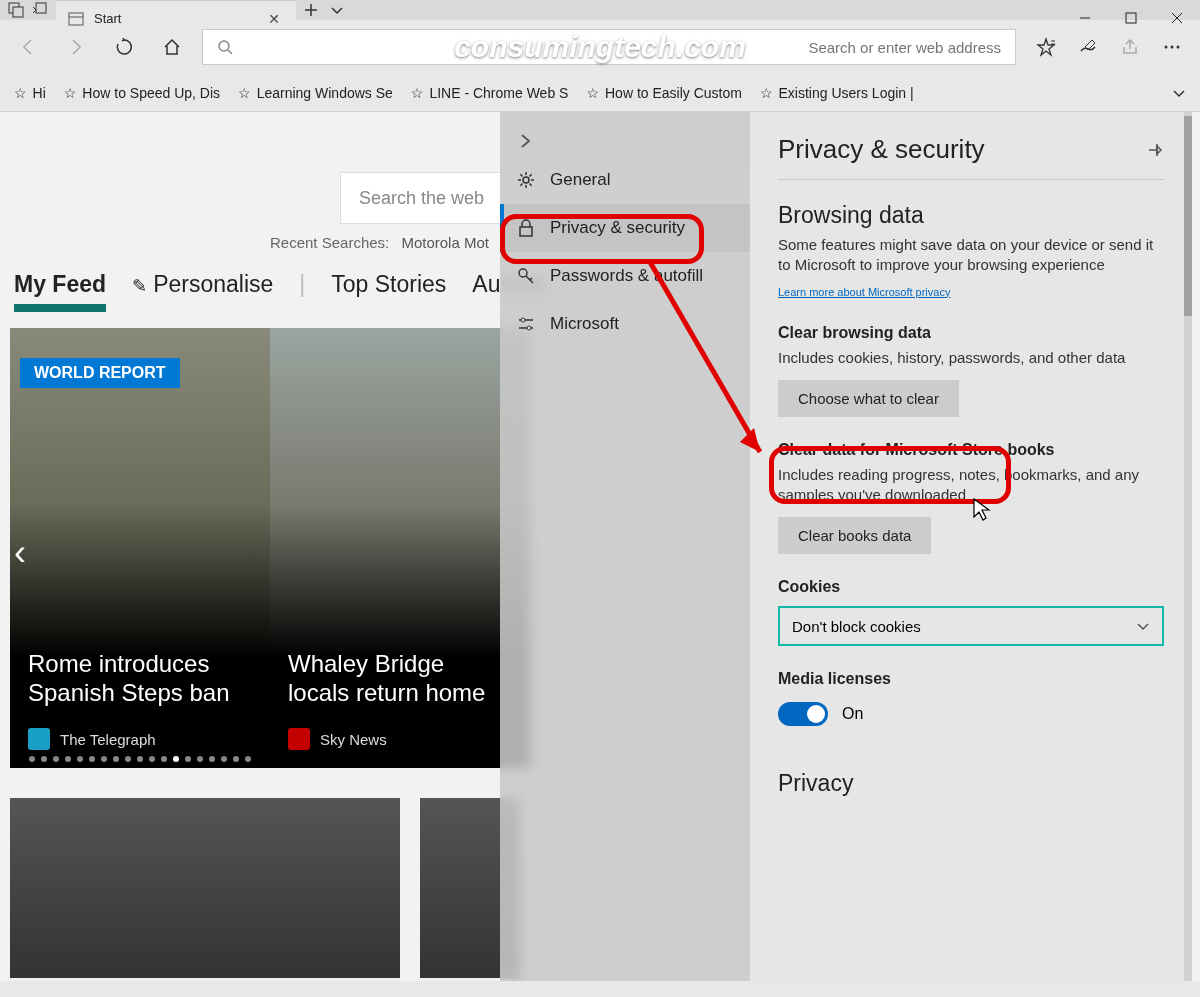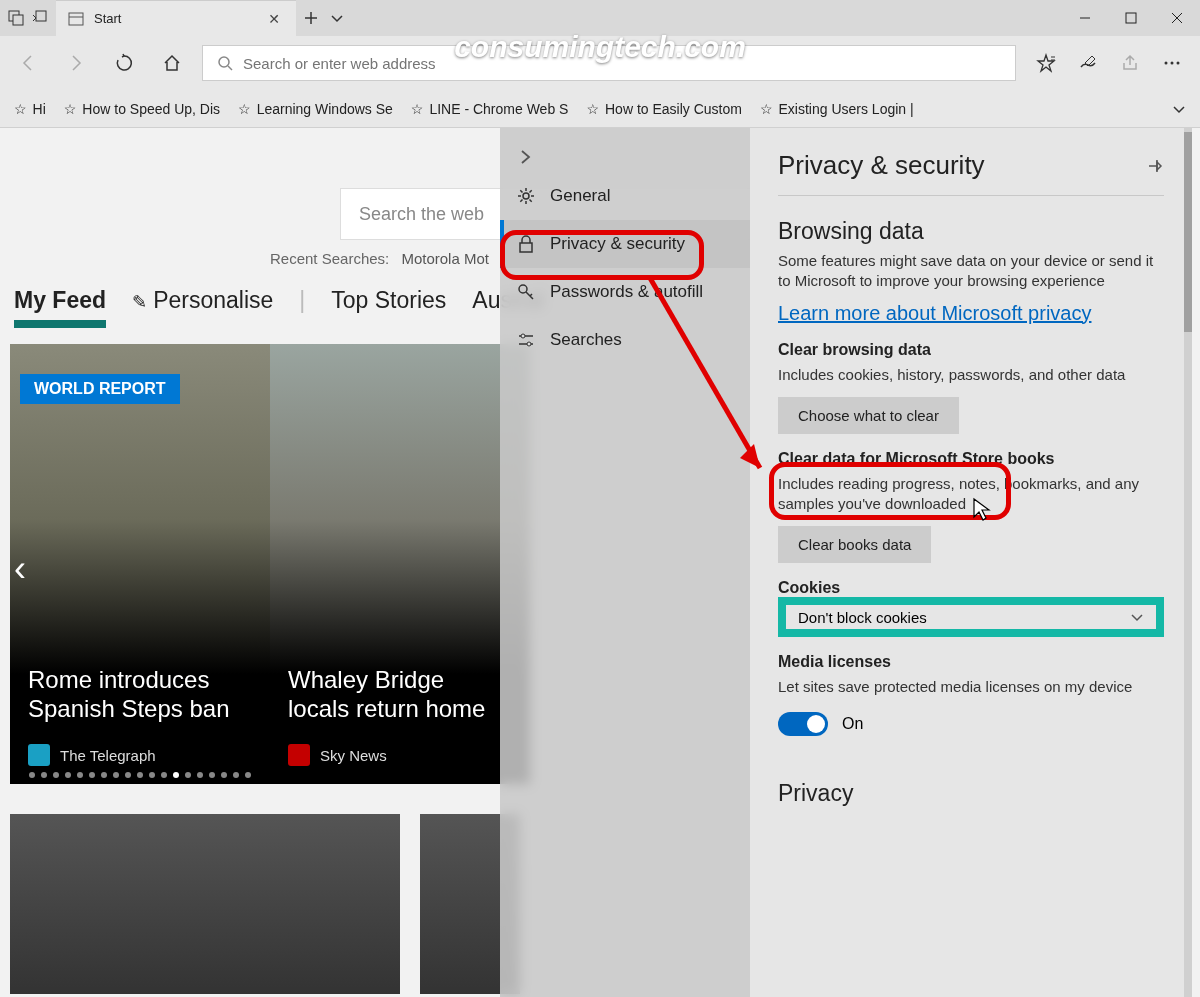--- a/index.html
+++ b/index.html
@@ -1,35 +1,35 @@
 <!DOCTYPE html>
 <html><head>
 <meta charset="utf-8">
 <style>
 * { box-sizing: border-box; margin: 0; padding: 0; font-family: "Segoe UI", Arial, sans-serif; }
 body { width: 1200px; height: 997px; background: #e8e8e8; overflow: hidden; position: relative; }
 
 
-.titlebar { height: 36px; background: #d9d9d9; display: flex; align-items: stretch; }
+.titlebar { height: 20px; background: #d9d9d9; display: flex; align-items: stretch; }
 .titlebar-left { display: flex; align-items: center; padding: 0 8px; gap: 8px; background: #d9d9d9; }
 .tab { background: #e8e8e8; display: flex; align-items: center; padding: 0 12px; height: 36px; min-width: 240px; border-top: 1px solid #ccc; }
 .tab-icon { width: 16px; height: 16px; margin-right: 10px; }
 .tab-title { font-size: 13px; flex: 1; color: #222; }
 .tab-close { font-size: 14px; color: #444; padding: 4px; }
 .tab-actions { display: flex; align-items: center; padding: 0 8px; gap: 12px; }
 .titlebar-spacer { flex: 1; }
 .window-controls { display: flex; }
 .window-btn { width: 46px; height: 36px; display: flex; align-items: center; justify-content: center; font-size: 13px; color: #222; }
 
 
 .addressbar { height: 54px; background: #e8e8e8; display: flex; align-items: center; padding: 0 10px; gap: 12px; }
 .nav-btn { width: 36px; height: 36px; display: flex; align-items: center; justify-content: center; color: #333; }
 .nav-btn.disabled { color: #aaa; }
 .urlbox { flex: 1; height: 36px; background: #fff; border: 1px solid #ccc; display: flex; align-items: center; padding: 0 14px; gap: 10px; }
-.urlbox input { border: none; outline: none; font-size: 15px; flex: 1; color: #0f766e; background: transparent; }
+.urlbox input { border: none; outline: none; font-size: 15px; flex: 1; color: #0f766e; background: transparent; text-align: right; }
 .right-icons { display: flex; gap: 14px; padding: 0 4px; }
 .right-icon { width: 28px; height: 28px; display: flex; align-items: center; justify-content: center; color: #333; }
 
 
 .favbar { height: 38px; background: #e8e8e8; border-bottom: 1px solid #d0d0d0; display: flex; align-items: center; padding: 0 14px; gap: 18px; }
 .fav-item { display: flex; align-items: center; gap: 6px; font-size: 14px; color: #222; white-space: nowrap; }
 .fav-spacer { flex: 1; }
 
 
 .content { position: relative; height: 869px; background: #f2f2f2; overflow: hidden; }
@@ -68,24 +68,24 @@
 .settings-back { padding: 6px 16px; font-size: 20px; color: #555; }
 .nav-item { display: flex; align-items: center; gap: 14px; padding: 14px 16px; font-size: 17px; color: #222; }
 .nav-item.active { border-left: 4px solid #0078d4; padding-left: 12px; background: rgba(190,190,190,0.6); }
 .nav-icon { width: 20px; height: 20px; display: flex; align-items: center; justify-content: center; }
 
 .settings-panel { position: absolute; left: 750px; top: 0; bottom: 0; right: 8px; background: #e6e6e6; padding: 22px 28px; overflow-y: auto; }
 .panel-header { display: flex; align-items: center; justify-content: space-between; padding-bottom: 14px; border-bottom: 1px solid #c8c8c8; }
 .panel-title { font-size: 26px; font-weight: 400; color: #222; }
 .section-h { font-size: 23px; font-weight: 400; margin-top: 22px; color: #222; }
 .section-p { font-size: 15px; color: #333; margin-top: 6px; line-height: 1.35; }
-.link { color: #0067c0; text-decoration: underline; font-size: 20px; display: inline-block; margin-top: 10px; }
-.sub-h { font-size: 16px; font-weight: 700; margin-top: 16px; color: #222; }
+.link { color: #0067c0; text-decoration: underline; font-size: 11px; display: inline-block; margin-top: 10px; }
+.sub-h { font-size: 16px; font-weight: 700; margin-top: 24px; color: #222; }
 .btn { background: #ccc; border: none; padding: 10px 20px; font-size: 15px; margin-top: 12px; color: #222; text-align: center; }
-.select { width: 100%; height: 40px; border: 8px solid #14b8a6; background: #e6e6e6; display: flex; align-items: center; justify-content: space-between; padding: 0 12px; font-size: 15px; }
+.select { width: 100%; margin-top: 10px; height: 40px; border: 2px solid #14b8a6; background: #e6e6e6; display: flex; align-items: center; justify-content: space-between; padding: 0 12px; font-size: 15px; }
 .toggle-row { display: flex; align-items: center; gap: 14px; margin-top: 14px; }
 .toggle { width: 50px; height: 24px; border-radius: 12px; background: #0067c0; position: relative; }
 .toggle-knob { position: absolute; right: 3px; top: 3px; width: 18px; height: 18px; border-radius: 50%; background: #fff; }
 
 .scrollbar { position: absolute; right: 0; top: 0; bottom: 0; width: 8px; background: #d0d0d0; }
 .scrollbar-thumb { position: absolute; right: 0; top: 4px; width: 8px; height: 200px; background: #a0a0a0; }
 
 
 .red-box1 { position: absolute; border: 5px solid #e00000; border-radius: 16px; left: 500px; top: 102px; width: 204px; height: 50px; z-index: 10; pointer-events: none; }
 .red-box2 { position: absolute; border: 5px solid #e00000; border-radius: 16px; left: 769px; top: 334px; width: 242px; height: 58px; z-index: 10; pointer-events: none; }
@@ -353,21 +353,21 @@
     </div>
     <div class="nav-item">
       <span class="nav-icon">
           <svg width="20" height="20">
             <line x1="3" y1="6" x2="17" y2="6" stroke="#333" stroke-width="1.5"></line>
             <line x1="3" y1="14" x2="17" y2="14" stroke="#333" stroke-width="1.5"></line>
             <circle cx="7" cy="6" r="2" fill="#e0e0e0" stroke="#333"></circle>
             <circle cx="13" cy="14" r="2" fill="#e0e0e0" stroke="#333"></circle>
           </svg>
         </span>
-      <span>Searches</span>
+      <span>Microsoft</span>
     </div>
   </div>
 
   <div class="settings-panel">
     <div class="panel-header">
       <div class="panel-title">Privacy &amp; security</div>
       <span>
           <svg width="18" height="18">
             <path d="M3 9 L11 9 L11 5 L15 9 L11 13 L11 9" fill="none" stroke="#555" stroke-width="1.5"></path>
             <line x1="11" y1="3" x2="11" y2="15" stroke="#555" stroke-width="1.5"></line>
@@ -391,21 +391,20 @@
     <div class="select">
       <span>Don't block cookies</span>
       <span>
           <svg width="14" height="14">
             <path d="M2 5 L7 10 L12 5" fill="none" stroke="#555" stroke-width="1.5"></path>
           </svg>
         </span>
     </div>
 
     <div class="sub-h">Media licenses</div>
-    <div class="section-p">Let sites save protected media licenses on my device</div>
     <div class="toggle-row">
       <div class="toggle">
           <div class="toggle-knob"></div>
         </div>
       <span>On</span>
     </div>
 
     <div class="section-h" style="margin-top:44px">Privacy</div>
 
     <div class="scrollbar">

